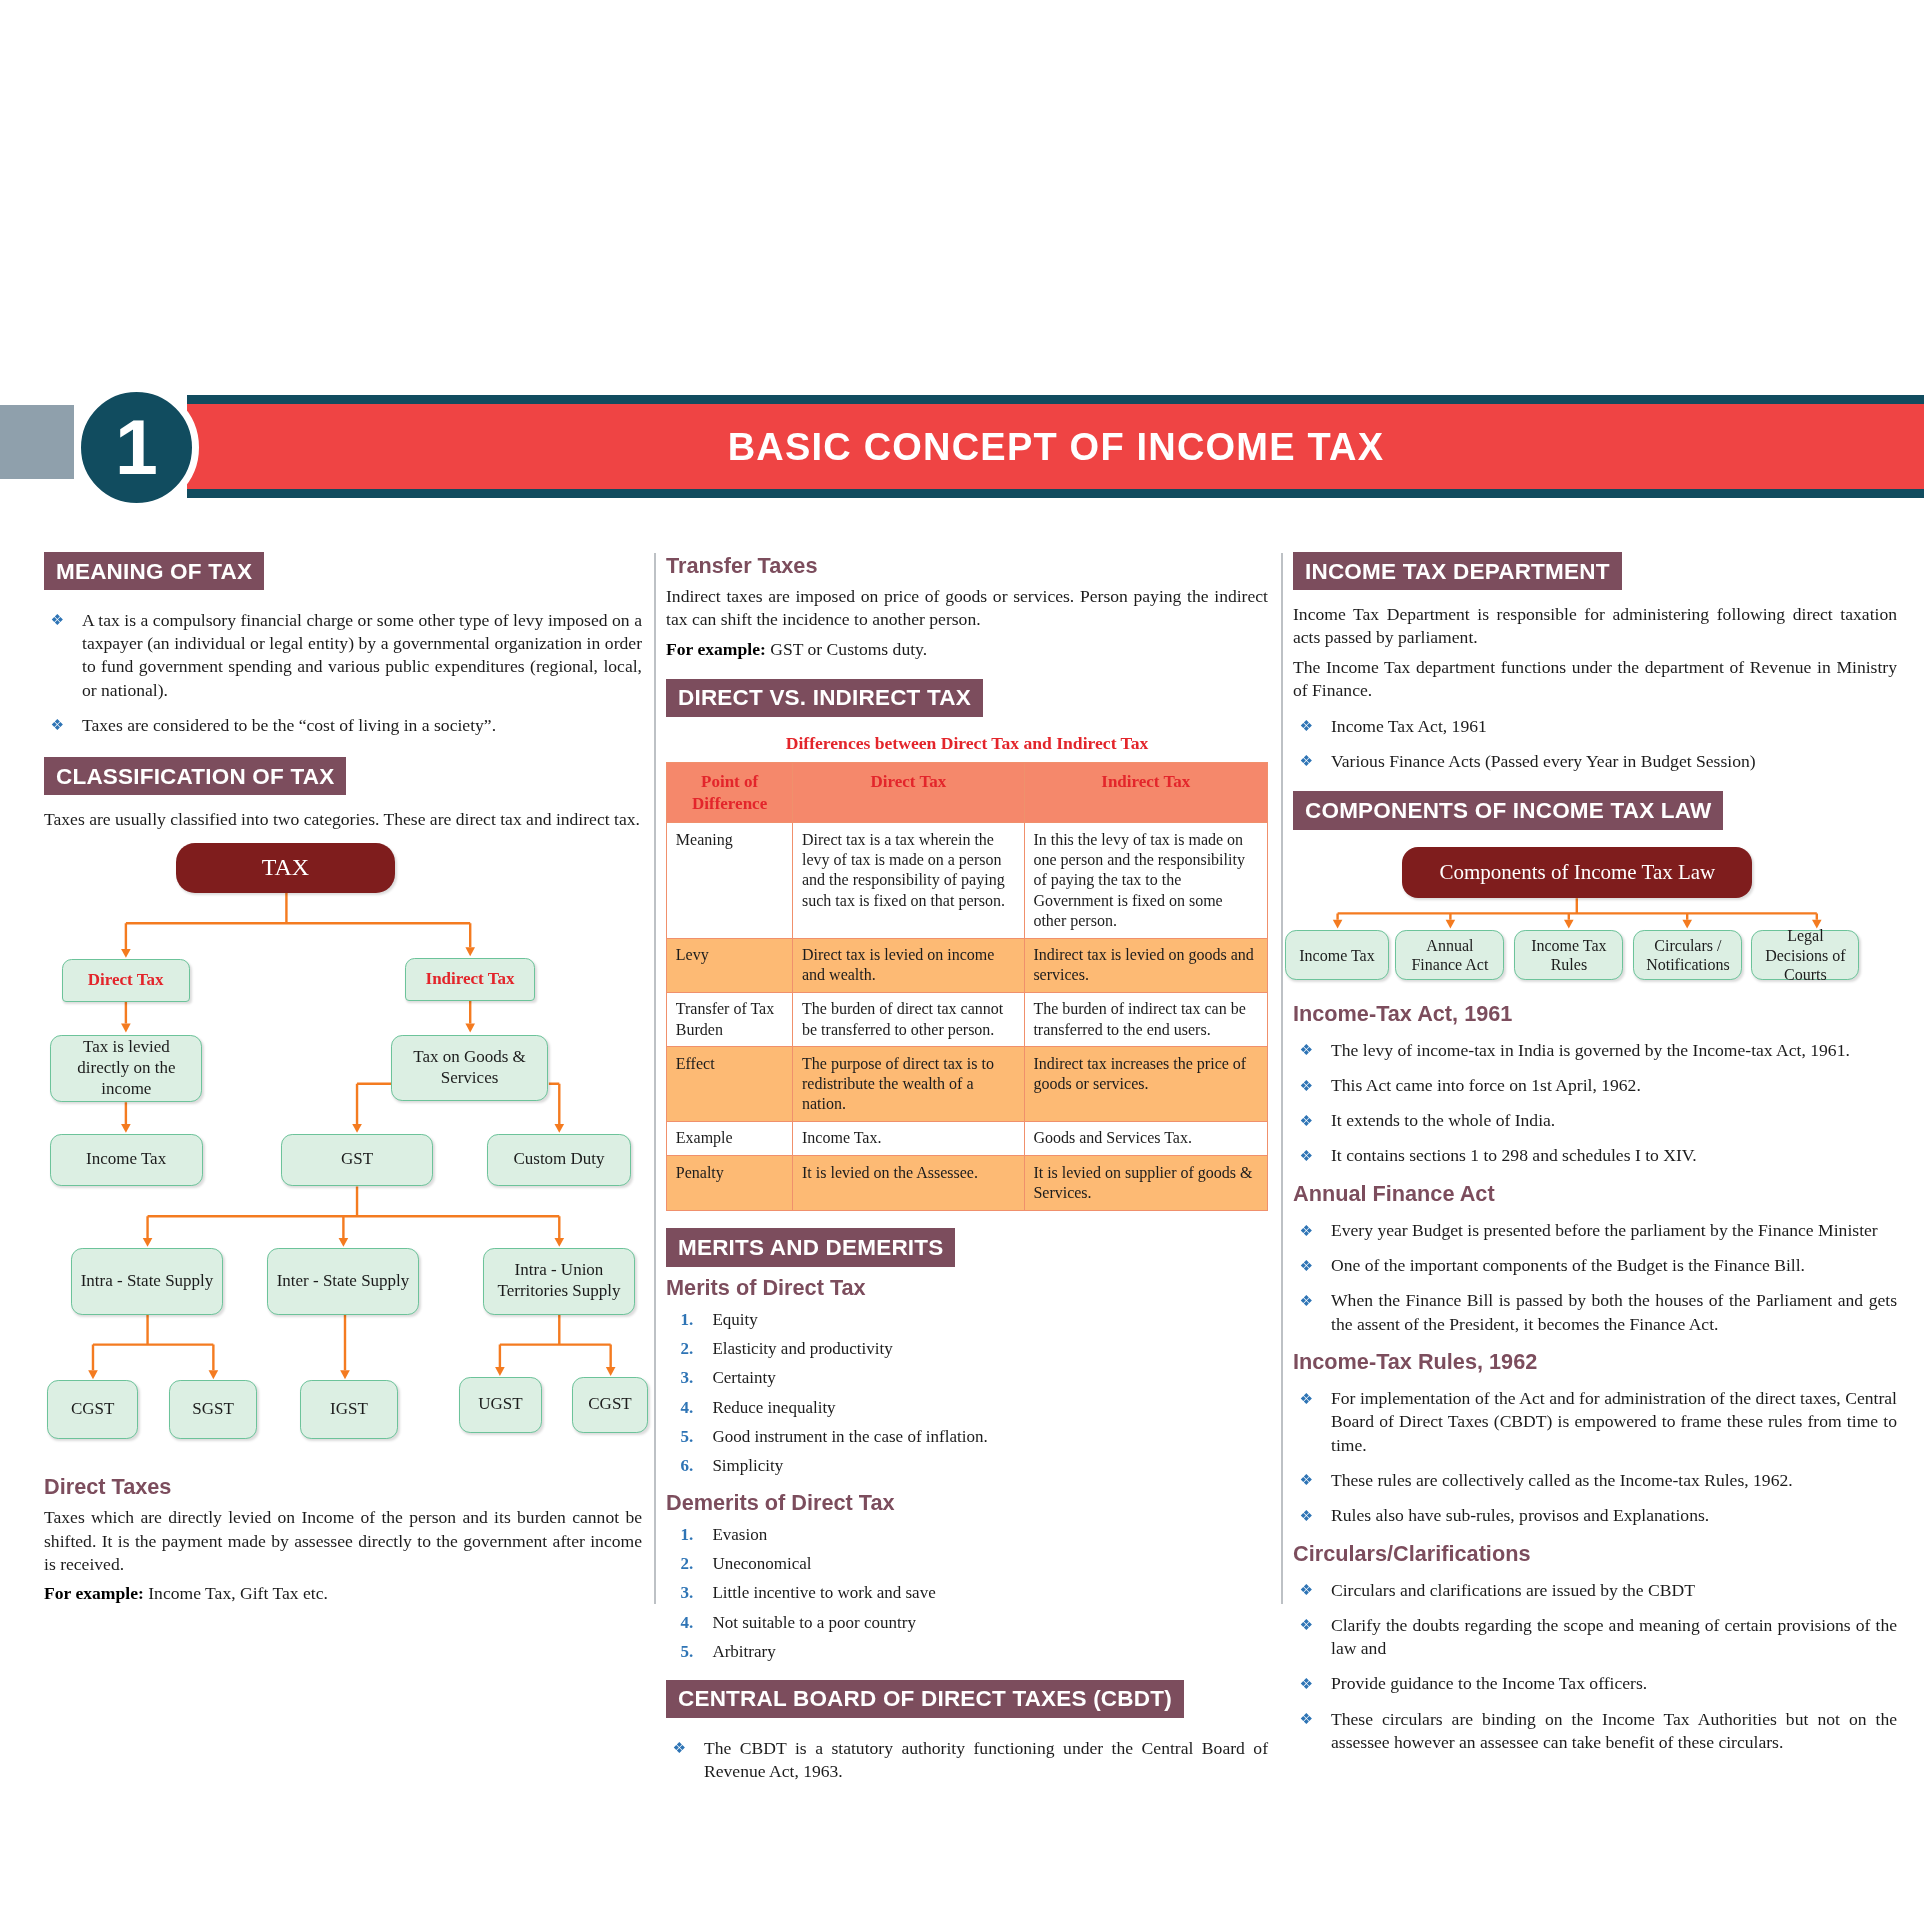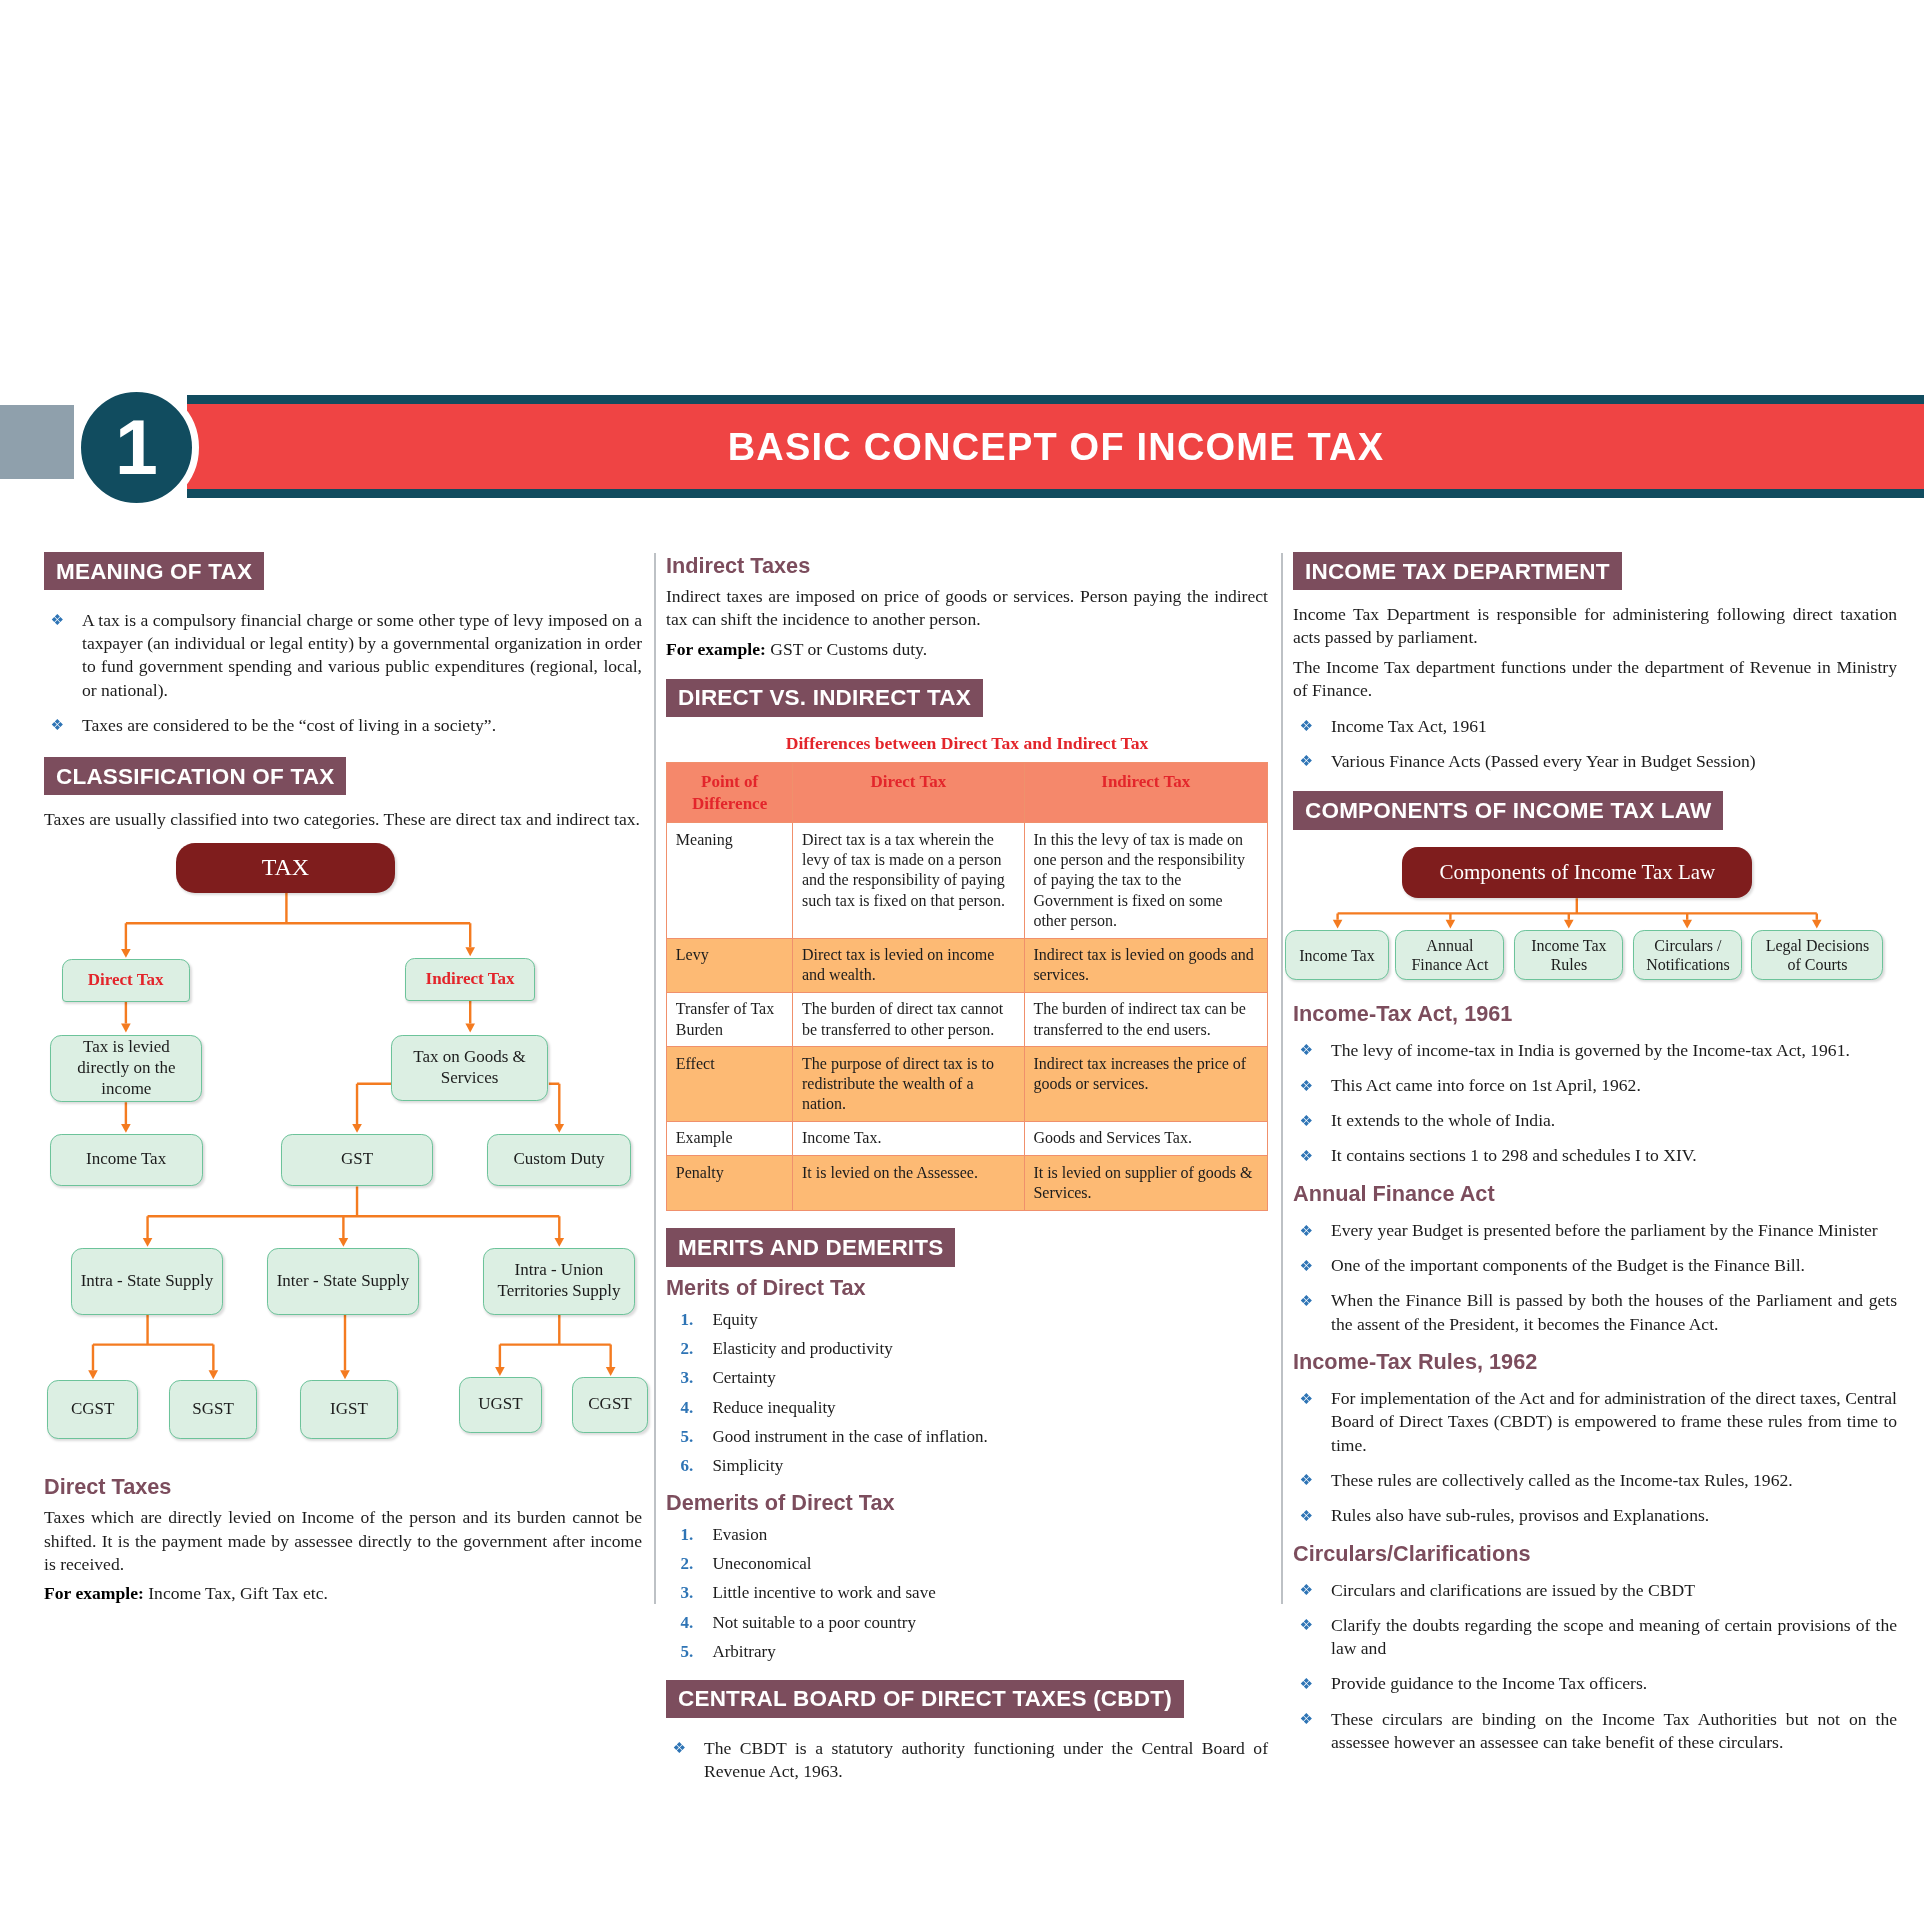--- a/index.html
+++ b/index.html
@@ -145,21 +145,21 @@
     <div class="sub">Direct Taxes</div>
     <p class="body">Taxes which are directly levied on Income of the person and its burden cannot be shifted. It is the payment made by assessee directly to the government after income is received.</p>
     <p class="body">
       <span class="ex-label">For example:</span>
       <span>Income Tax, Gift Tax etc.</span>
     </p>
   </div>
 
   <div class="col col-mid">
 
-    <div class="sub first">Indirect Taxes</div>
+    <div class="sub first">Transfer Taxes</div>
     <p class="body" style="margin-top:3.2px">Indirect taxes are imposed on price of goods or services. Person paying the indirect tax can shift the incidence to another person.</p>
     <p class="body" style="margin-top:1.6px">
       <span class="ex-label">For example:</span>
       <span>GST or Customs duty.</span>
     </p>
 
     <div class="bar" style="margin-top:11.2px">DIRECT VS. INDIRECT TAX</div>
     <div class="table-title">Differences between Direct Tax and Indirect Tax</div>
 
     <table class="cmp">
@@ -295,21 +295,21 @@
           <polygon points="350,91 362,91 356,102"></polygon>
           <polygon points="498,91 510,91 504,102"></polygon>
           <polygon points="660,91 672,91 666,102"></polygon>
         </g>
       </svg>
       <div class="node root" style="left:119px;top:0;width:350px;height:51px">Components of Income Tax Law</div>
       <div class="node" style="left:1.6px;top:83px;width:104px;height:50px">Income Tax</div>
       <div class="node" style="left:112px;top:83px;width:109px;height:50px">Annual Finance Act</div>
       <div class="node" style="left:231px;top:83px;width:109px;height:50px">Income Tax Rules</div>
       <div class="node" style="left:350px;top:83px;width:109px;height:50px">Circulars / Notifications</div>
-      <div class="node" style="left:468px;top:83px;width:132px;height:50px">Legal Decisions of Courts</div>
+      <div class="node" style="left:468px;top:83px;width:108px;height:50px">Legal Decisions of Courts</div>
     </div>
 
     <div class="sub">Income-Tax Act, 1961</div>
     <ul class="blist">
       <li><span class="blt">❖</span><span>The levy of income-tax in India is governed by the Income-tax Act, 1961.</span></li>
       <li><span class="blt">❖</span><span>This Act came into force on 1st April, 1962.</span></li>
       <li><span class="blt">❖</span><span>It extends to the whole of India.</span></li>
       <li><span class="blt">❖</span><span>It contains sections 1 to 298 and schedules I to XIV.</span></li>
     </ul>
 

